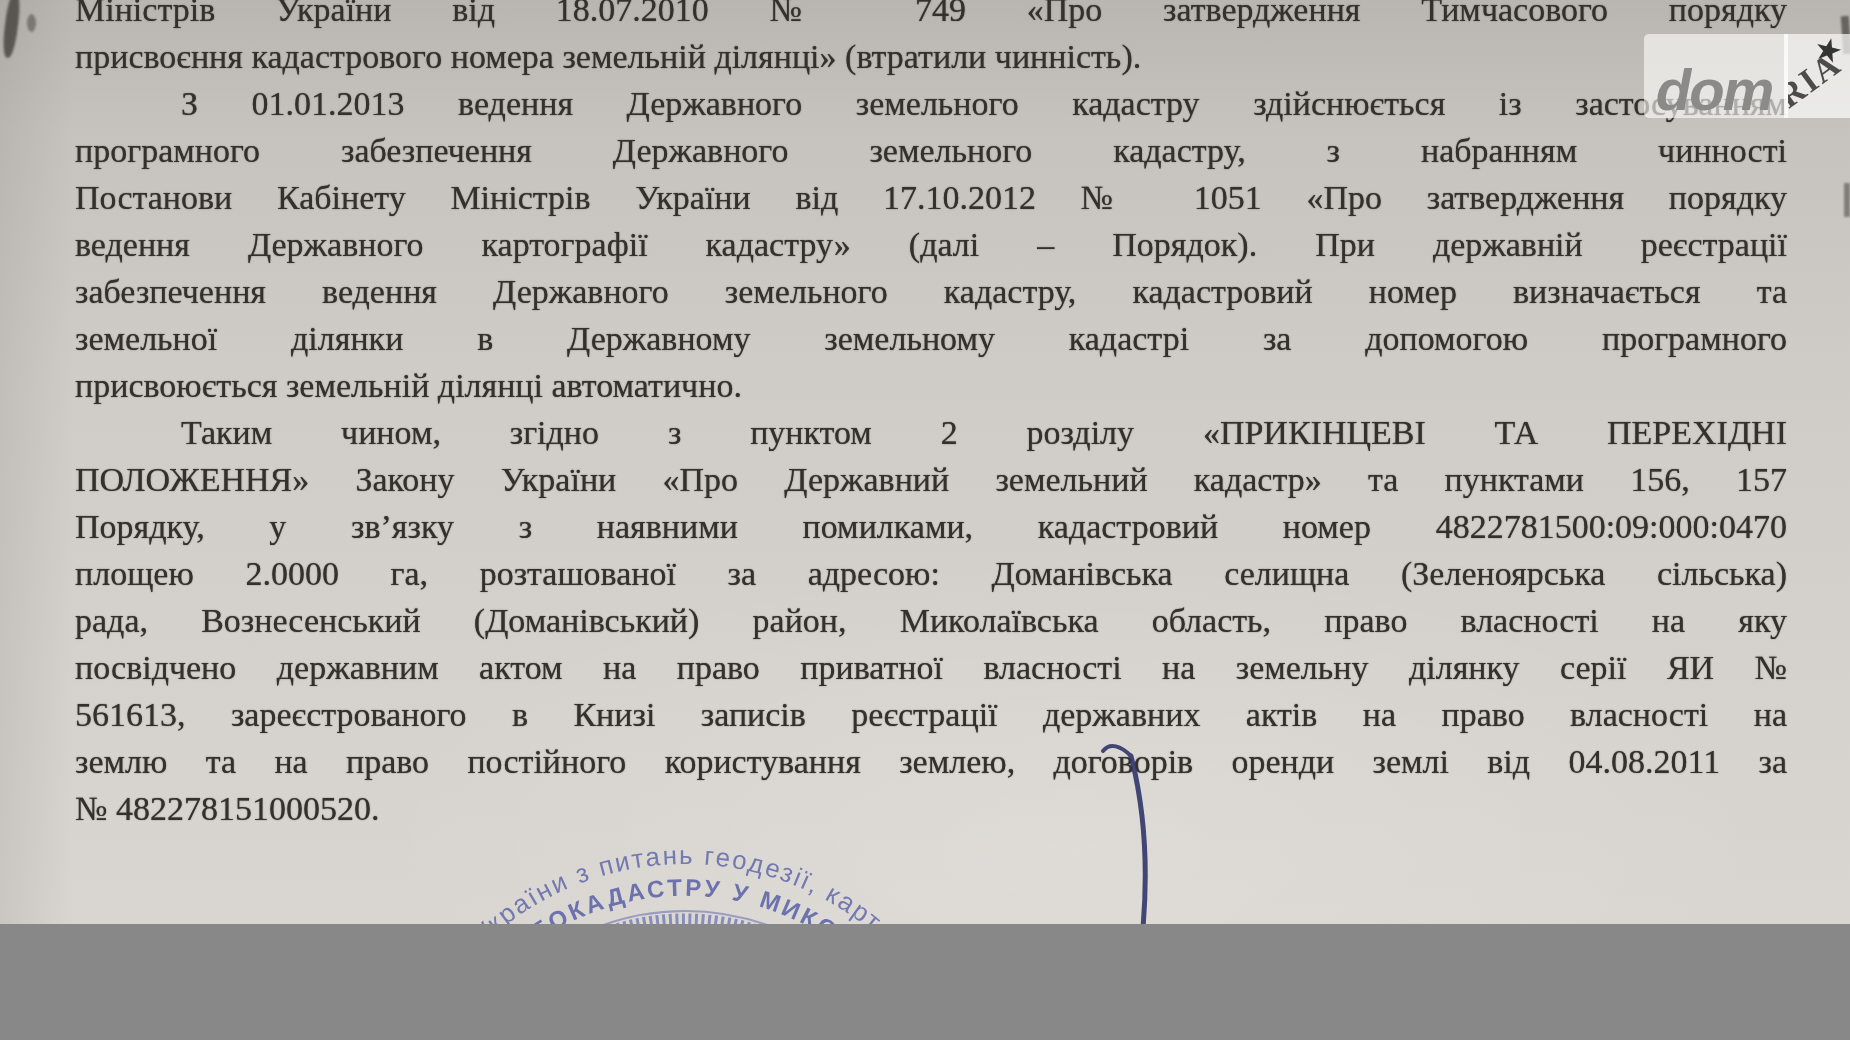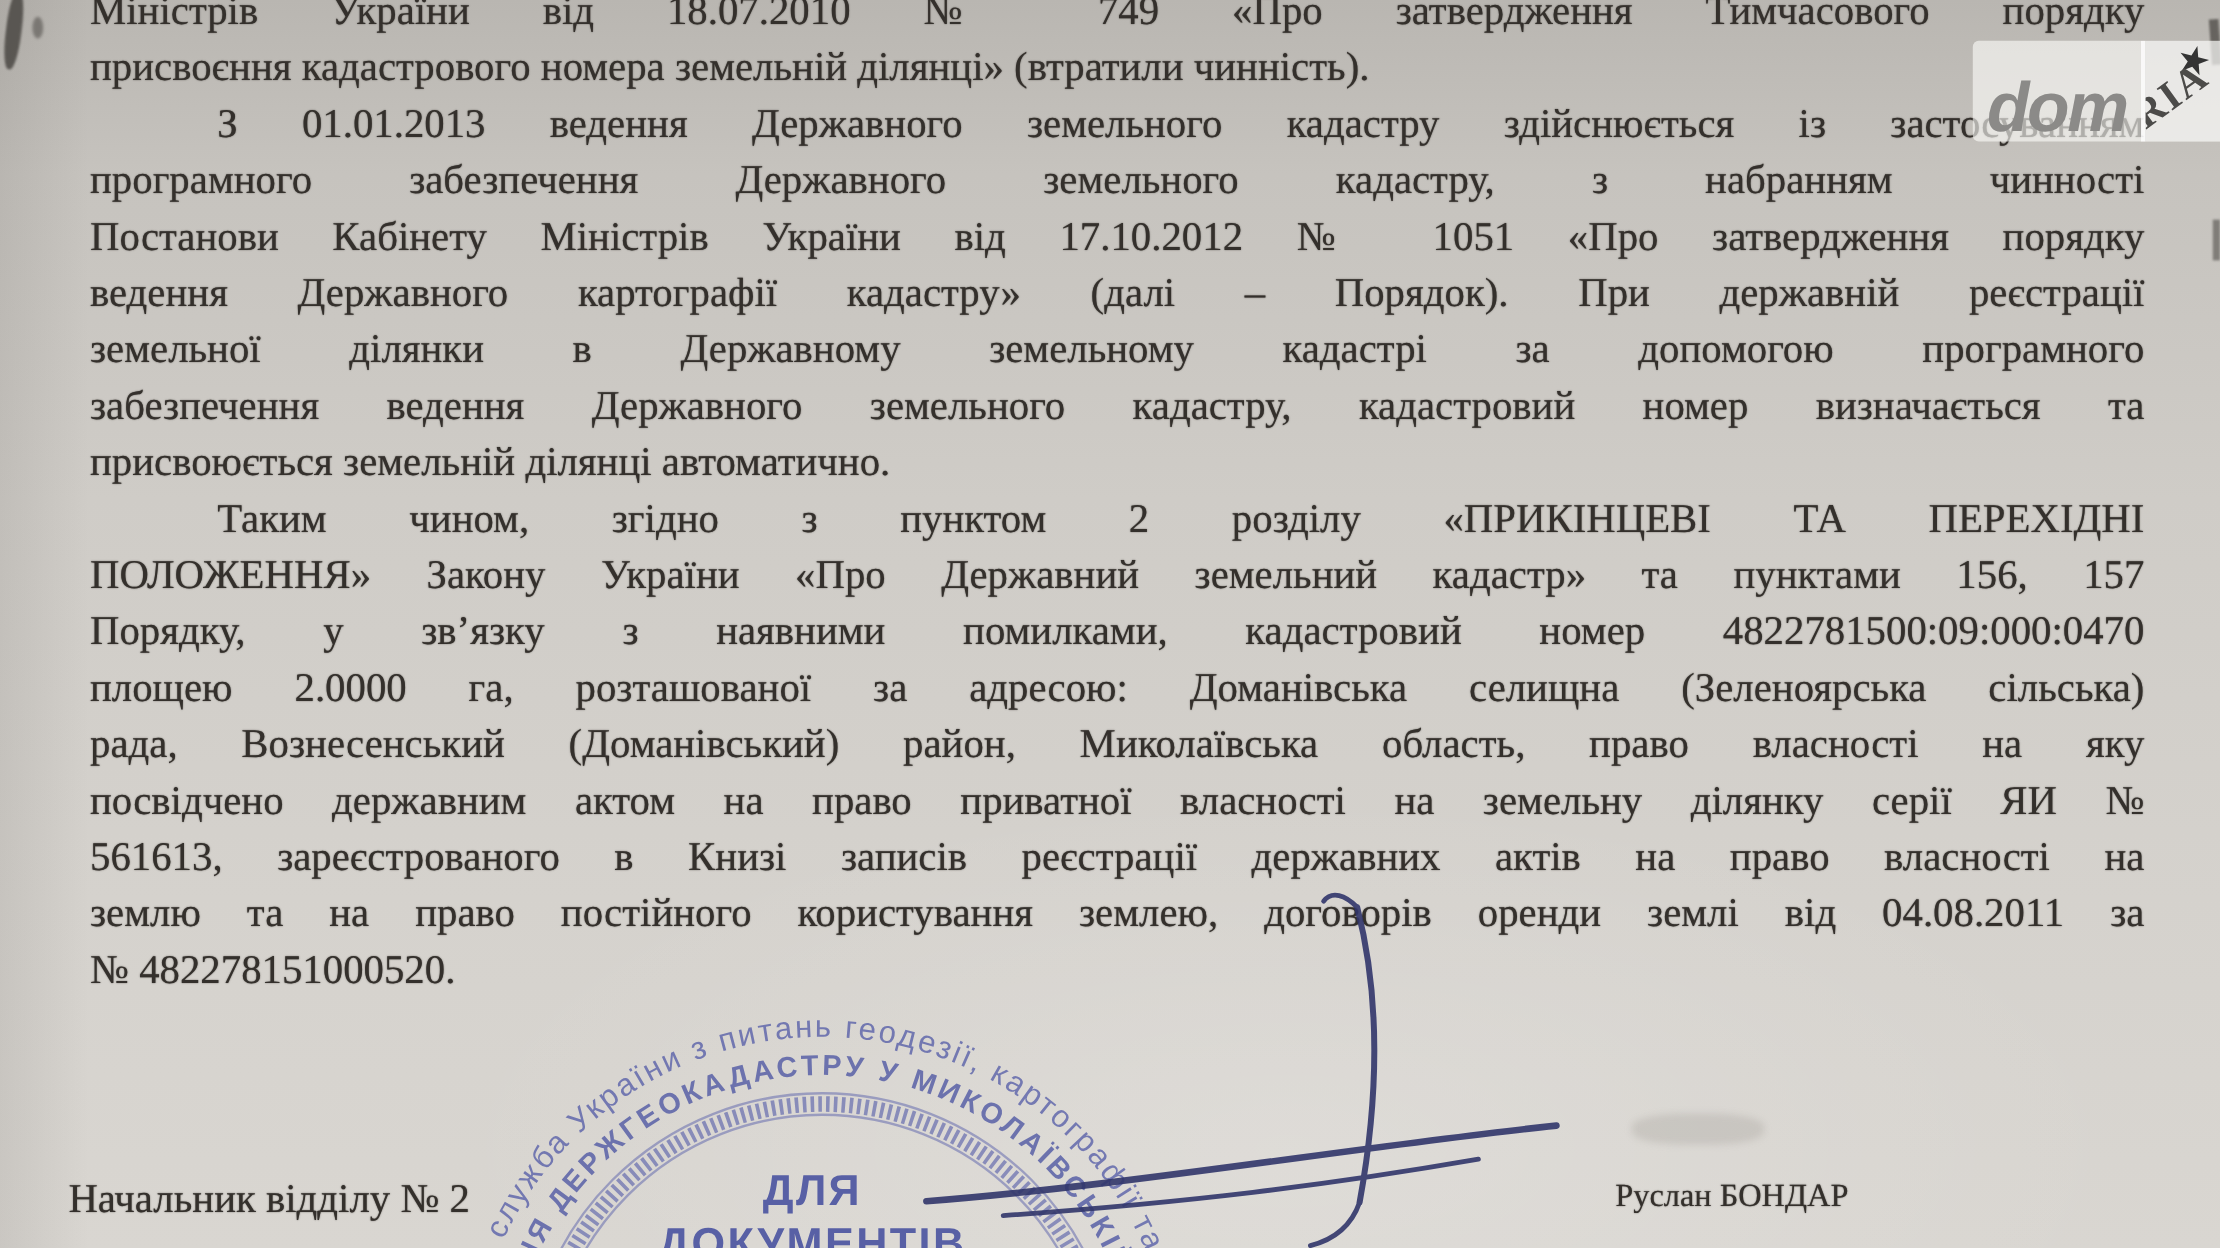--- a/index.html
+++ b/index.html
@@ -1,17 +1,17 @@
 <!DOCTYPE html>
 <html><head>
 <meta charset="utf-8">
 <style>
   html,body{margin:0;padding:0;background:#888;}
   .page{
-    position:relative;width:1850px;height:1040px;overflow:hidden;
+    position:relative;width:1850px;height:924px;overflow:hidden;
     font-family:"Liberation Serif",serif;
     background:
       radial-gradient(1100px 460px at 58% 92%, rgba(255,255,255,0.16), rgba(255,255,255,0) 65%),
       linear-gradient(90deg, rgba(70,66,62,0.10), rgba(70,66,62,0) 4%),
       linear-gradient(180deg,#b9b6b1 0%,#c6c3be 14%,#cfccc7 40%,#d5d2cd 72%,#d9d6d1 100%);
   }
   .doc-text{
     position:absolute;left:75px;top:-14px;width:1712px;z-index:1;
     font-size:34px;line-height:47px;color:#34302c;
     text-shadow:0 0 1.2px rgba(52,48,44,0.85);
@@ -60,22 +60,22 @@
 <div class="page">
 
   <div class="doc-text">
 
   <div class="doc-line">Міністрів України від 18.07.2010 № 749 «Про затвердження Тимчасового порядку</div>
       <div class="doc-line end">присвоєння кадастрового номера земельній ділянці» (втратили чинність).</div>
       <div class="doc-line indent">З 01.01.2013 ведення Державного земельного кадастру здійснюється із застосуванням</div>
       <div class="doc-line">програмного забезпечення Державного земельного кадастру, з набранням чинності</div>
       <div class="doc-line">Постанови Кабінету Міністрів України від 17.10.2012 № 1051 «Про затвердження порядку</div>
       <div class="doc-line">ведення Державного картографії кадастру» (далі – Порядок). При державній реєстрації</div>
+      <div class="doc-line">забезпечення ведення Державного земельного кадастру, кадастровий номер визначається та</div>
       <div class="doc-line">земельної ділянки в Державному земельному кадастрі за допомогою програмного</div>
-      <div class="doc-line">забезпечення ведення Державного земельного кадастру, кадастровий номер визначається та</div>
       <div class="doc-line end">присвоюється земельній ділянці автоматично.</div>
       <div class="doc-line indent">Таким чином, згідно з пунктом 2 розділу «ПРИКІНЦЕВІ ТА ПЕРЕХІДНІ</div>
       <div class="doc-line">ПОЛОЖЕННЯ» Закону України «Про Державний земельний кадастр» та пунктами 156, 157</div>
       <div class="doc-line">Порядку, у зв’язку з наявними помилками, кадастровий номер 4822781500:09:000:0470</div>
       <div class="doc-line">площею 2.0000 га, розташованої за адресою: Доманівська селищна (Зеленоярська сільська)</div>
       <div class="doc-line">рада, Вознесенський (Доманівський) район, Миколаївська область, право власності на яку</div>
       <div class="doc-line">посвідчено державним актом на право приватної власності на земельну ділянку серії ЯИ №</div>
       <div class="doc-line">561613,  зареєстрованого в Книзі записів реєстрації державних актів на право власності на</div>
       <div class="doc-line">землю та на право постійного користування землею, договорів оренди землі від 04.08.2011 за</div>
       <div class="doc-line end">№ 482278151000520.</div>

